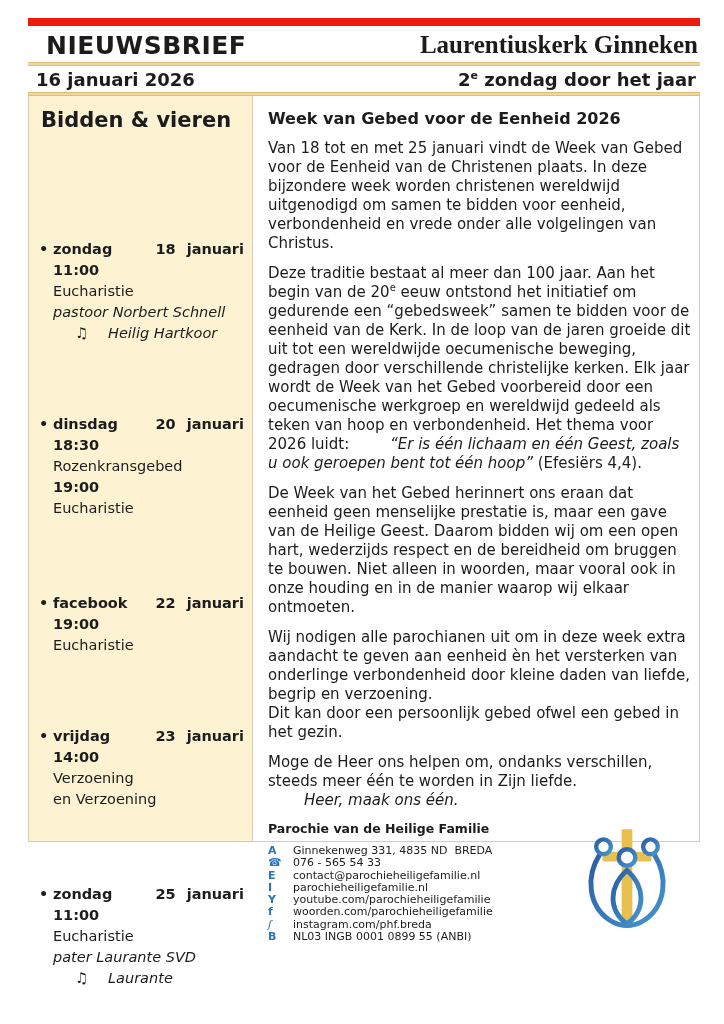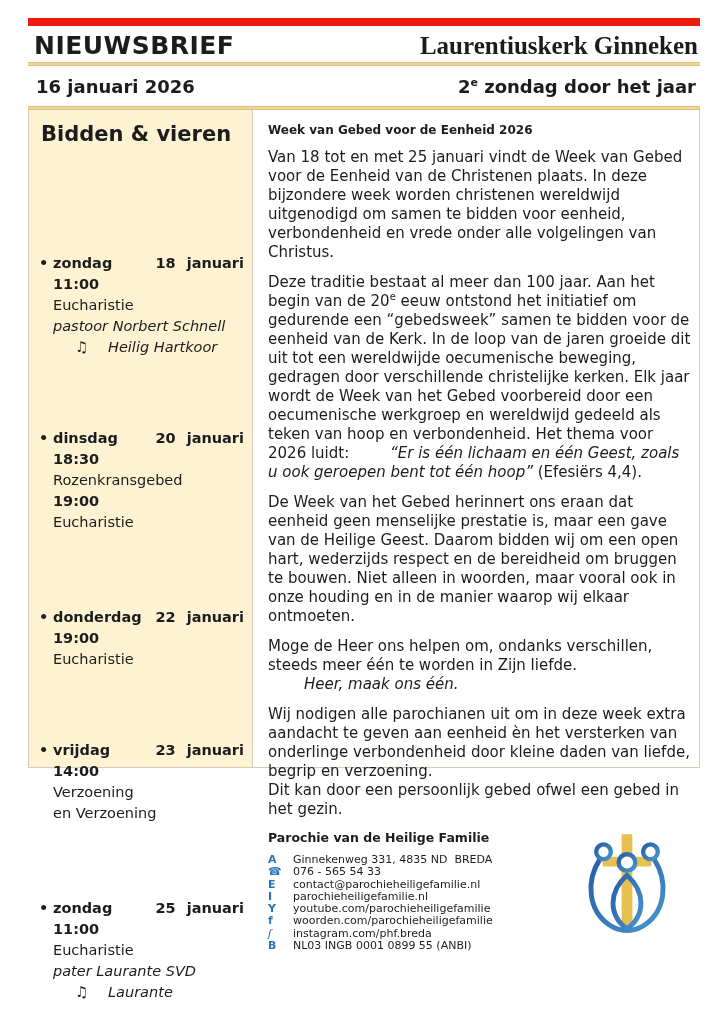--- a/index.html
+++ b/index.html
@@ -10,37 +10,37 @@
     font-family:"DejaVu Sans", sans-serif;
     color:#1c1c1c;
     overflow:hidden;
   }
   .page { position:relative; width:724px; height:1024px; }
   .content { position:absolute; left:28px; top:18px; width:672px; }
 
   .red-bar { height:8px; background:#ee1a0e; }
 
   .header-row {
-    display:flex; justify-content:space-between; align-items:flex-end;
-    height:36px; padding:4px 2px 2px 6px;
+    display:flex; justify-content:space-between; align-items:center;
+    height:36px; padding:4px 2px 2px 6px;margin-left:12px;
   }
   .nb-title { font-size:25px; font-weight:bold; letter-spacing:0.5px; }
   .church-name { font-size:25px; font-weight:bold;font-family:Liberation Serif, serif; }
 
   .gold-line { height:4px; background:linear-gradient(#d9b464,#f3e2af,#d9b464); }
 
   .date-row {
     display:flex; justify-content:space-between; align-items:center;
-    height:40px; padding:0 4px 0 8px;
+    height:26px; padding:0 4px 0 8px;
     font-size:18px; font-weight:bold;
   }
   .date-row sup { font-size:11px; line-height:0; }
 
   .columns {
-    display:flex; height:658px;
+    display:flex; height:746px;
     border:1px solid #d3ccb6; border-top:none;
   }
   .sidebar {
     width:224px; flex-shrink:0;
     background:#fdf2d2;
     border-right:1px solid #d3ccb6;
     padding:10px 6px 0 10px;
     font-size:14.5px;
   }
   .sb-heading { font-size:21px; font-weight:bold; margin:2px 0 0 2px; }
@@ -55,26 +55,26 @@
   .sb-line { display:flex; padding-left:14px;flex-direction:column; }
   .sb-time { font-weight:bold; width:55px; flex-shrink:0; }
   .sb-note { font-style:italic; padding-left:14px; }
   .sb-music { display:flex; padding-left:14px; font-style:italic; }
   .sb-music-sym { width:55px; flex-shrink:0; padding-left:22px; font-style:normal; }
 
   main {
     flex:1; display:flex; flex-direction:column;
     padding:11px 6px 8px 15px;
   }
-  .a-title { font-size:12px; font-weight:bold; margin:2px 0 11px; }
+  .a-title { font-size:16px; font-weight:bold; margin:2px 0 11px; }
   main p { margin:0 0 11px; font-size:15px; line-height:19px; }
   .ital { font-style:italic;margin-left:36px; }
   main p sup { font-size:10px; line-height:0; }
 
-  .footer { margin-top:auto; display:flex; align-items:flex-start;gap:33px; }
+  .footer { margin-top:auto; display:flex; align-items:center;gap:33px; }
   .f-text { flex:1; }
   .f-org { font-weight:bold; font-size:12.5px; margin-bottom:9px; }
   .f-line { display:flex; font-size:11px; line-height:12.3px; }
   .f-icon { width:25px; flex-shrink:0; color:#2c74b8; font-weight:bold; }
   .f-icon.it { font-style:italic; font-weight:normal; }
   .logo { width:88px; height:110px; margin:0 22px 4px 0; flex-shrink:0; }
 </style>
 </head>
 <body>
 
@@ -131,21 +131,21 @@
           </div>
           <div class="sb-line">
             <span class="sb-time">19:00</span>
             <span>Eucharistie</span>
           </div>
         </div>
 
         <div class="sb-item m-76">
           <div class="sb-row1">
             <span class="sb-bullet">•</span>
-            <span>donderdag</span>
+            <span>facebook</span>
             <span class="sb-date">22 januari</span>
           </div>
           <div class="sb-line">
             <span class="sb-time">19:00</span>
             <span>Eucharistie</span>
           </div>
         </div>
 
         <div class="sb-item m-72">
           <div class="sb-row1">
@@ -183,23 +183,23 @@
 
       <main>
         <div class="a-title">Week van Gebed voor de Eenheid 2026</div>
 
         <p>Van 18 tot en met 25 januari vindt de Week van Gebed voor de Eenheid van de Christenen plaats. In deze bijzondere week worden christenen wereldwijd uitgenodigd om samen te bidden voor eenheid, verbondenheid en vrede onder alle volgelingen van Christus.</p>
 
         <p><span>Deze traditie bestaat al meer dan 100 jaar. Aan het begin van de 20</span><sup>e</sup><span> eeuw ontstond het initiatief om gedurende een “gebedsweek” samen te bidden voor de eenheid van de Kerk. In de loop van de jaren groeide dit uit tot een wereldwijde oecumenische beweging, gedragen door verschillende christelijke kerken. Elk jaar wordt de Week van het Gebed voorbereid door een oecumenische werkgroep en wereldwijd gedeeld als teken van hoop en verbon­denheid. Het thema voor 2026 luidt: </span><span class="ital">“Er is één lichaam en één Geest, zoals u ook geroepen bent tot één hoop”</span><span> (Efesiërs 4,4).</span></p>
 
         <p>De Week van het Gebed herinnert ons eraan dat eenheid geen menselijke prestatie is, maar een gave van de Heilige Geest. Daarom bidden wij om een open hart, wederzijds respect en de bereidheid om bruggen te bouwen. Niet alleen in woorden, maar vooral ook in onze houding en in de manier waarop wij elkaar ontmoeten.</p>
 
+        <p><span>Wij nodigen alle parochianen uit om in deze week extra aandacht te geven aan eenheid èn het versterken van onderlinge verbondenheid door kleine daden van liefde, begrip en verzoening.</span><br><span>Dit kan door een persoonlijk gebed ofwel een gebed in het gezin.</span></p>
+
         <p><span>Moge de Heer ons helpen om, ondanks verschillen, steeds meer één te worden in Zijn liefde.</span><br><span class="ital">Heer, maak ons één.</span></p>
-
-        <p><span>Wij nodigen alle parochianen uit om in deze week extra aandacht te geven aan eenheid èn het versterken van onderlinge verbondenheid door kleine daden van liefde, begrip en verzoening.</span><br><span>Dit kan door een persoonlijk gebed ofwel een gebed in het gezin.</span></p>
 
         <div class="footer">
           <div class="f-text">
             <div class="f-org">Parochie van de Heilige Familie</div>
 
             <div class="f-line">
               <span class="f-icon">A</span>
               <span>Ginnekenweg 331, 4835 ND&nbsp; BREDA</span>
             </div>
             <div class="f-line">

